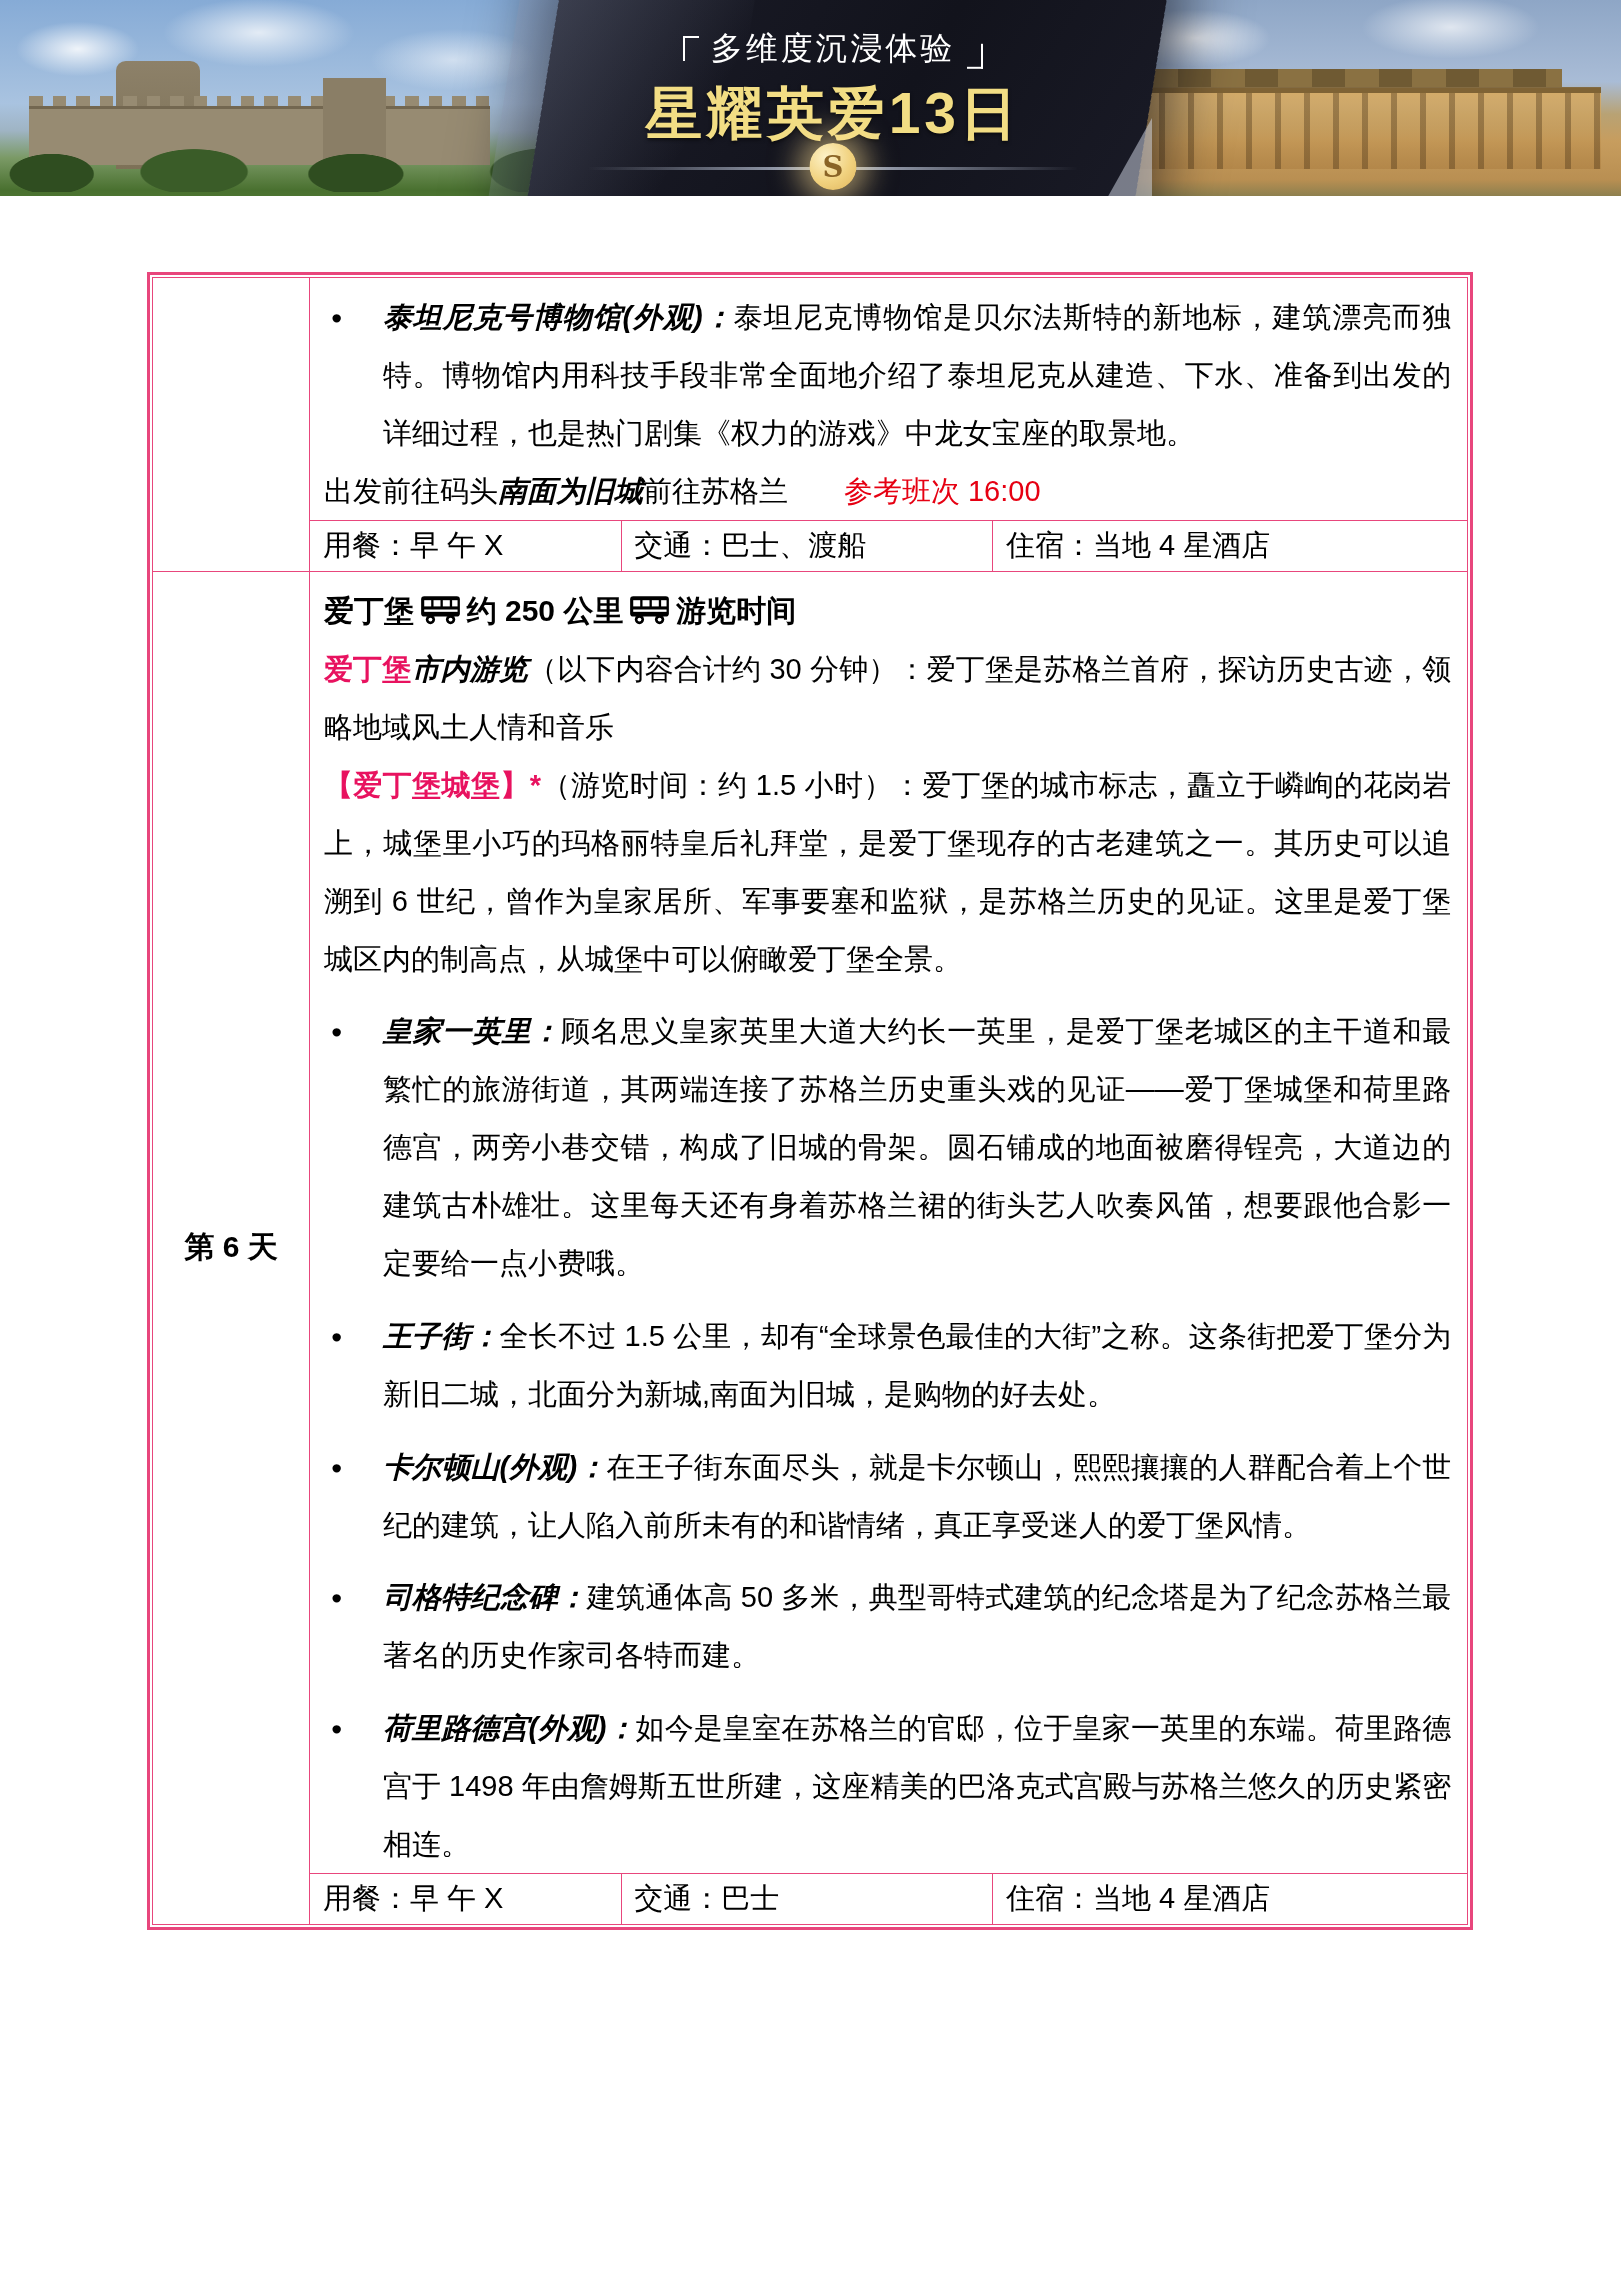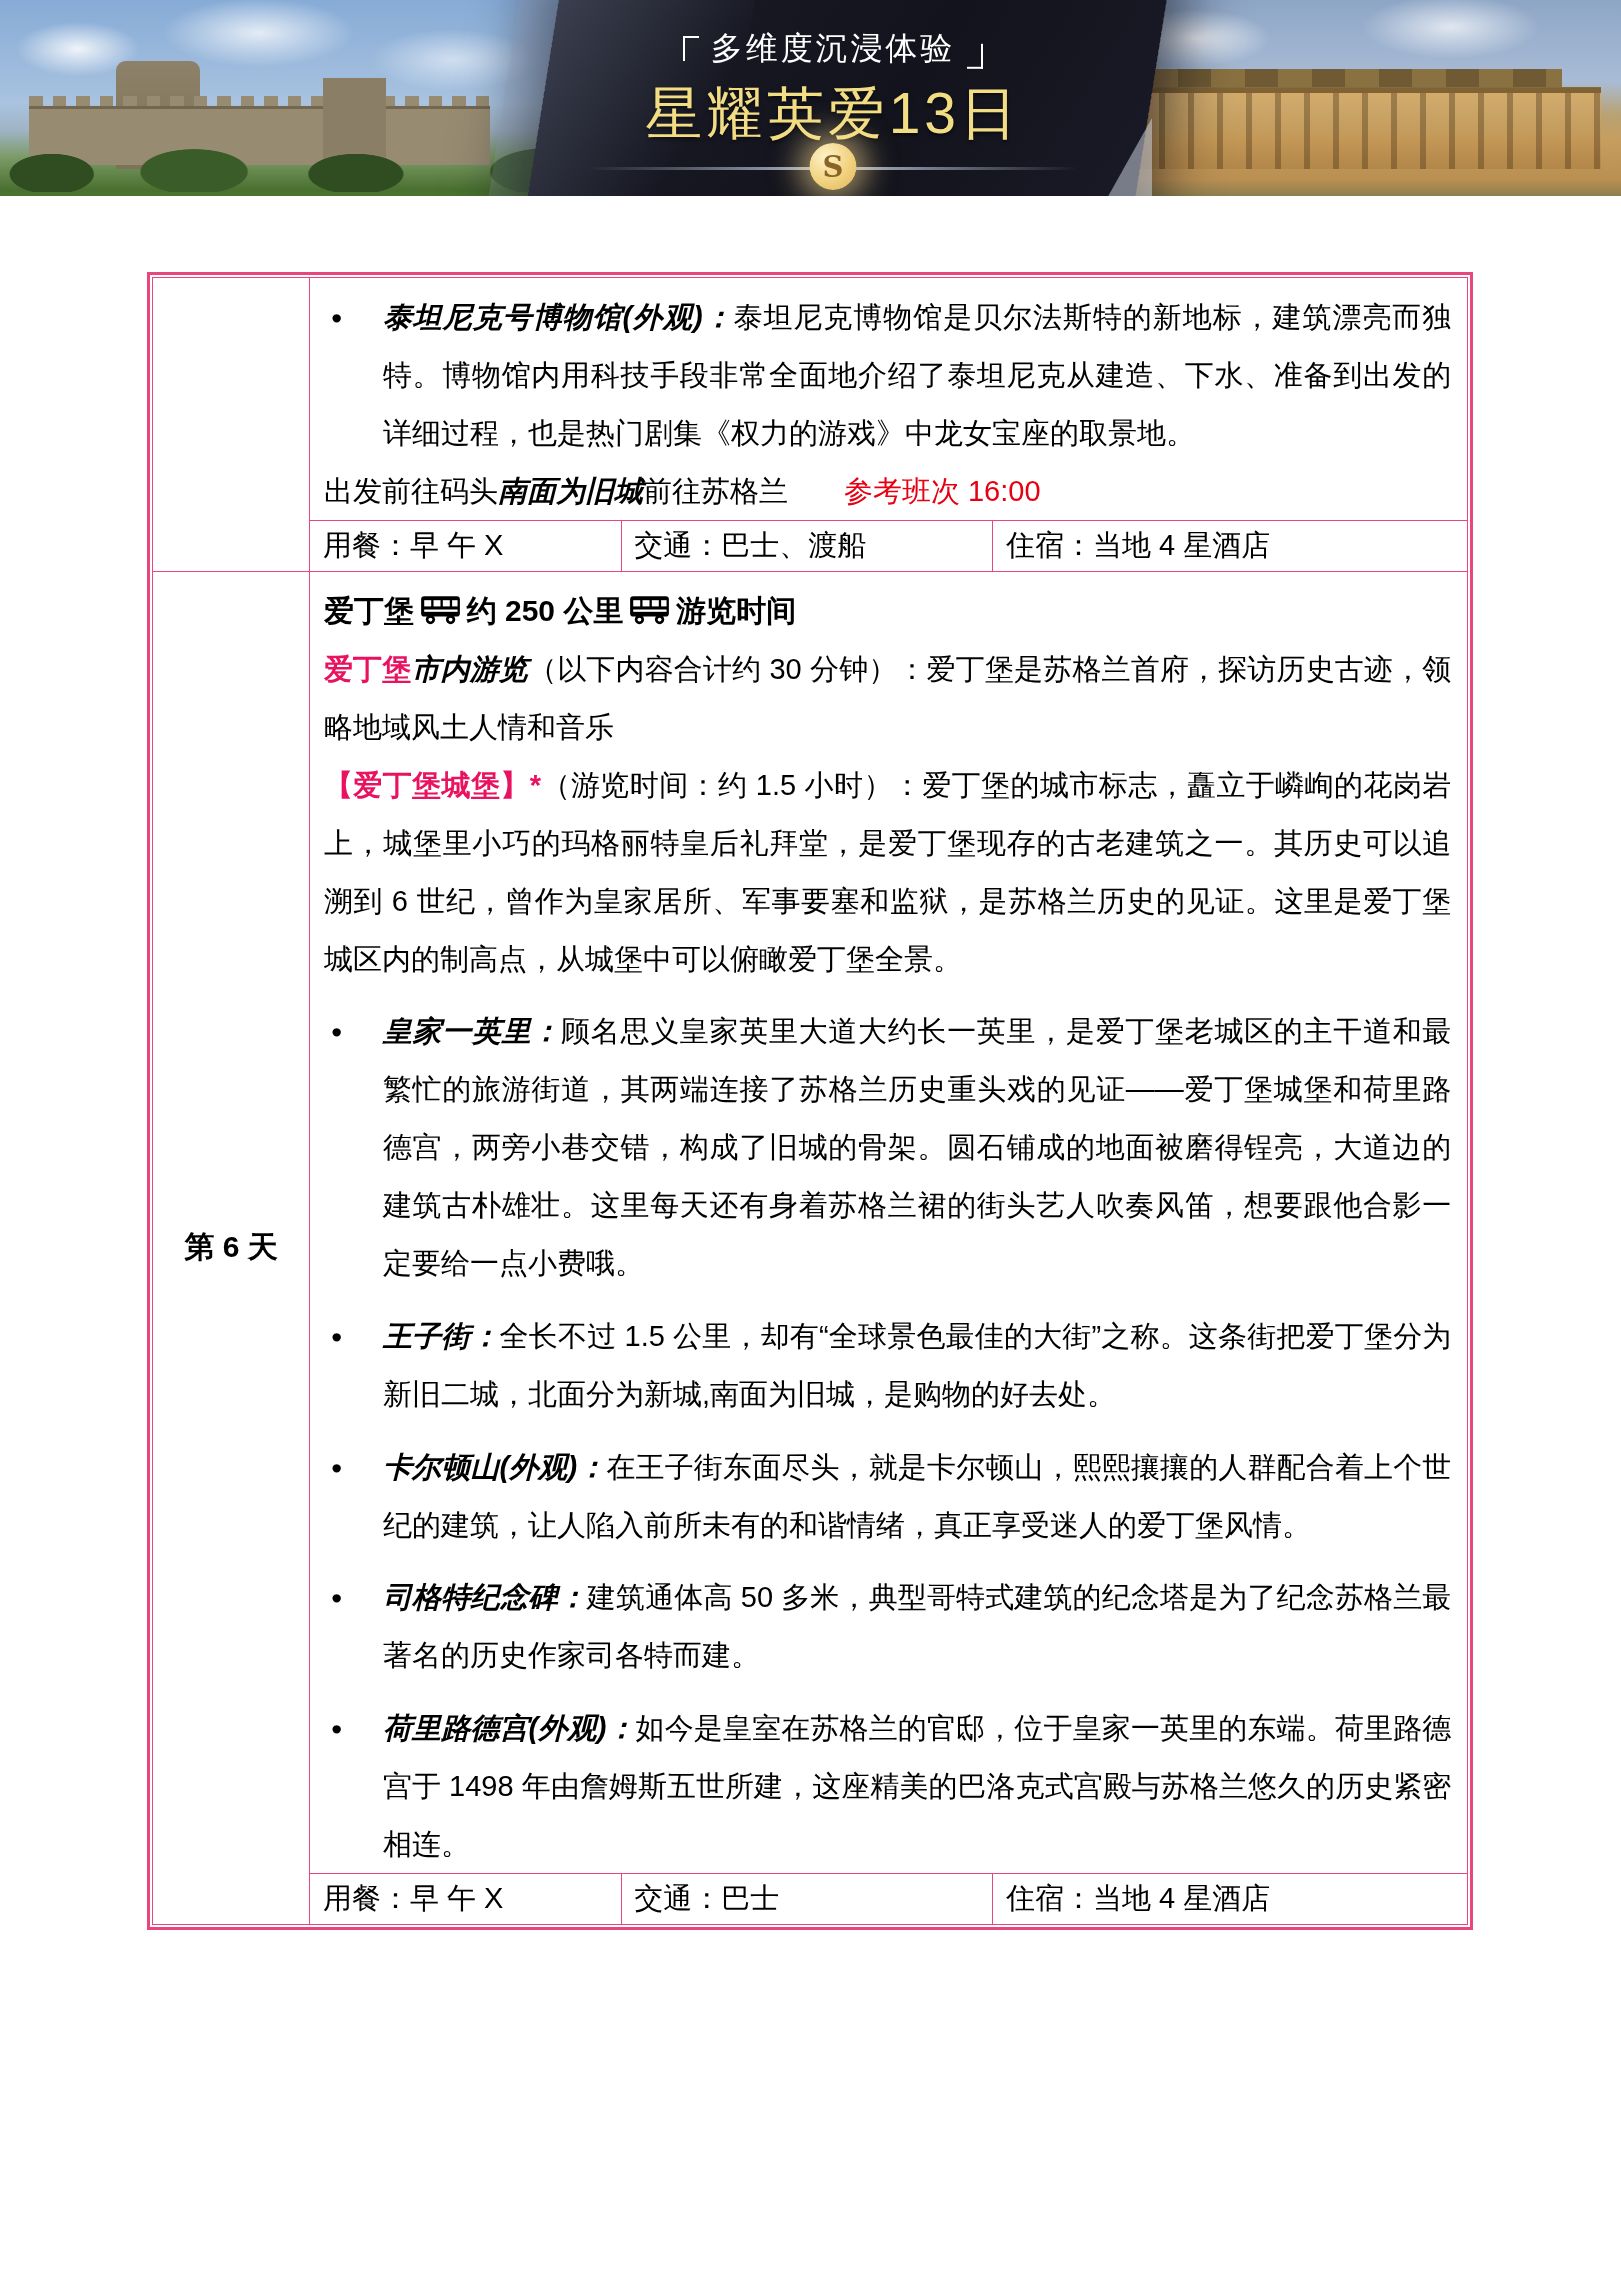--- a/index.html
+++ b/index.html
@@ -46,21 +46,21 @@
   .hero-center .panel-sheen{position:absolute;left:-39px;top:0;width:235px;height:100%;
       background:linear-gradient(115deg, rgba(140,150,175,.35), rgba(140,150,175,0) 70%);}
   .hero-wedge{position:absolute;right:469px;top:118px;width:0;height:0;
       border-bottom:157px solid rgba(215,222,235,.5);border-left:88px solid transparent;}
   .hero-text{position:absolute;left:549px;top:0;width:568px;height:272px;text-align:center;}
   .tagline-row{margin-top:29px;color:#fff;font-size:32px;letter-spacing:2.9px;line-height:39px;}
   .cnr-l{display:inline-block;width:13.7px;height:23.5px;border-left:2.9px solid #fff;border-top:2.9px solid #fff;
       margin-right:11.8px;transform:translateY(2px);}
   .cnr-r{display:inline-block;width:13.7px;height:23.5px;border-right:2.9px solid #fff;border-bottom:2.9px solid #fff;
       margin-left:11.8px;transform:translateY(9.8px);}
-  .hero-title{margin-top:7.8px;font-size:57px;font-weight:normal;color:#f2dd84;letter-spacing:3.9px;
+  .hero-title{margin-top:7.8px;font-size:57px;font-weight:bold;color:#f2dd84;letter-spacing:3.9px;
       text-shadow:0 2px 3.9px rgba(0,0,0,.55);}
   .streak{position:absolute;left:39px;top:167px;width:490px;height:2.9px;
       background:linear-gradient(90deg,rgba(210,220,240,0),rgba(210,220,240,.85),rgba(210,220,240,0));}
   .logo-badge{position:absolute;left:50%;top:143px;transform:translateX(-50%);
       width:47px;height:47px;border-radius:50%;
       background:radial-gradient(circle at 35% 30%, #fdf2c8, #f1d27f 55%, #e0b55c);
       box-shadow:0 0 29px 11.8px rgba(255,224,150,.55);
       display:flex;align-items:center;justify-content:center;
       color:#8a6426;font-size:29px;font-weight:bold;font-family:"DejaVu Serif",serif;}
   .hero-sub{position:absolute;left:0;top:196px;width:100%;

